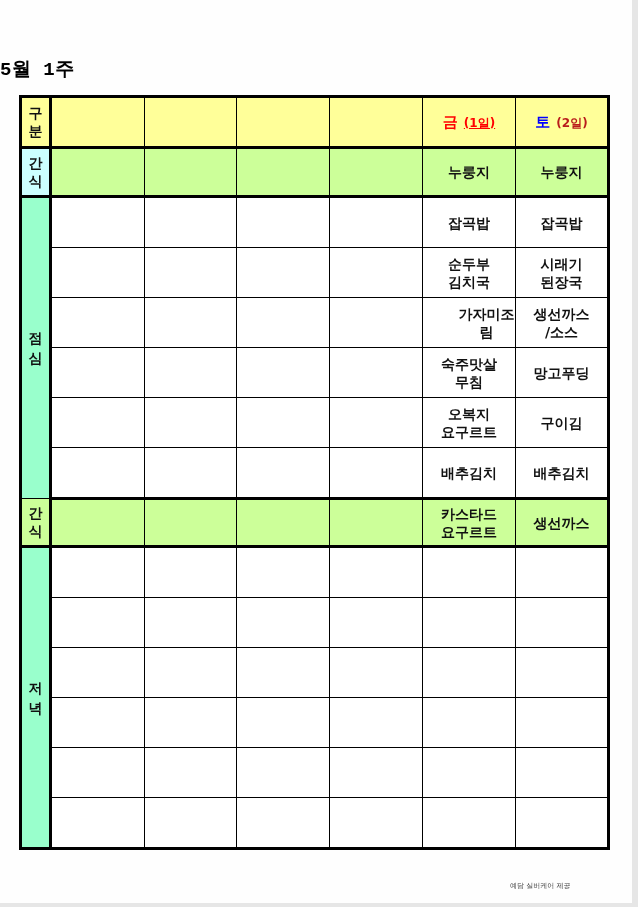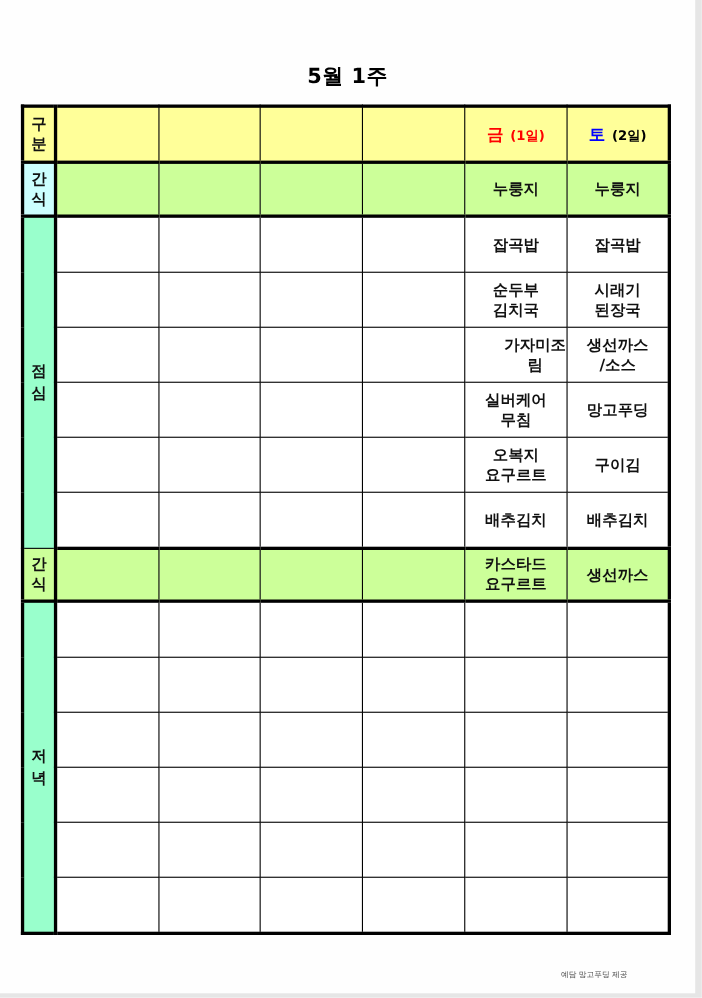--- a/index.html
+++ b/index.html
@@ -1,35 +1,35 @@
 <!DOCTYPE html>
 <html><head>
 <meta charset="utf-8">
 <style>
   html, body { margin:0; padding:0; }
   body { width:638px; height:907px; background:#e6e6e6; position:relative; overflow:hidden;
          font-family:"DejaVu Sans","Liberation Sans",sans-serif; }
   .page { position:absolute; left:0; top:0; width:632px; height:903px; background:#fefefe; }
-  .title { position:absolute; left:0; width:632px; top:56px; text-align:center; font-size:19px; font-weight:bold; color:#000; letter-spacing:0.5px; }
+  .title { position:absolute; left:0; width:632px; top:56px; text-align:left; font-size:19px; font-weight:bold; color:#000; letter-spacing:0.5px;font-family:Liberation Mono, monospace; }
   table.menu { position:absolute; left:19px; top:95px; border-collapse:collapse; table-layout:fixed;
                border:3px solid #000; }
   table.menu td { border:1px solid #000; padding:0; text-align:center; vertical-align:middle;
                   font-size:14px; font-weight:bold; color:#111; line-height:18px; }
   td.label { border-right:3px solid #000 !important; font-size:14px; }
   tr.thick-bottom td { border-bottom:3px solid #000; }
   .hdr { background:#ffff99; height:48px; }
   .snack { background:#ccff99; }
   .snack-label { background:#ccffff; }
   .mint { background:#99ffcc; }
   .white { background:#ffffff; }
   .day-fri { color:#ff0000; font-size:15px; }
   .day-sat { color:#0000ff; font-size:15px; }
   .day-date { font-size:12px; margin-left:6px; }
-  .fri-date { color:#ff0000; }
-  .sat-date { color:#000000; }
+  .fri-date { color:#ff0000;text-decoration:underline; }
+  .sat-date { color:#b91c1c; }
   .vlabel { display:inline-block; line-height:20px; }
   .footer { position:absolute; left:510px; top:881px; font-size:7px; color:#444; }
 </style>
 </head>
 <body>
 
 <div class="page">
   <div class="title">5월 1주</div>
 
   <table class="menu">
@@ -91,21 +91,21 @@
           <td class="white" style="white-space: pre-line;"></td>
           <td class="white" style="white-space: pre-line; padding-left: 35px;">가자미조림</td>
           <td class="white" style="white-space: pre-line; margin-top: 44px;">생선까스
 /소스</td>
         </tr>
         <tr>
           <td class="white" style="white-space: pre-line; height: 49px;"></td>
           <td class="white" style="white-space: pre-line;"></td>
           <td class="white" style="white-space: pre-line;"></td>
           <td class="white" style="white-space: pre-line;"></td>
-          <td class="white" style="white-space: pre-line;">실버케어
+          <td class="white" style="white-space: pre-line;">숙주맛살
 무침</td>
           <td class="white" style="white-space: pre-line;">망고푸딩</td>
         </tr>
         <tr>
           <td class="white" style="white-space: pre-line; height: 49px;"></td>
           <td class="white" style="white-space: pre-line;"></td>
           <td class="white" style="white-space: pre-line;"></td>
           <td class="white" style="white-space: pre-line;"></td>
           <td class="white" style="white-space: pre-line;">오복지
 요구르트</td>
@@ -118,21 +118,21 @@
           <td class="white" style="white-space: pre-line;"></td>
           <td class="white" style="white-space: pre-line;">배추김치</td>
           <td class="white" style="white-space: pre-line;">배추김치</td>
         </tr>
         <tr class="thick-bottom">
           <td class="label snack" style="white-space: pre-line; height: 46px;">간식</td>
           <td class="snack" style="white-space: pre-line;"></td>
           <td class="snack" style="white-space: pre-line;"></td>
           <td class="snack" style="white-space: pre-line;"></td>
           <td class="snack" style="white-space: pre-line;"></td>
-          <td class="snack" style="white-space: pre-line; font-family: Liberation Serif, serif;">카스타드
+          <td class="snack" style="white-space: pre-line;">카스타드
 요구르트</td>
           <td class="snack" style="white-space: pre-line;">생선까스</td>
         </tr>
         <tr>
           <td class="label mint" rowspan="6"><span class="vlabel"><span>저</span><br><span>녁</span></span></td>
           <td class="white" style="white-space: pre-line; height: 49px;"></td>
           <td class="white" style="white-space: pre-line;"></td>
           <td class="white" style="white-space: pre-line;"></td>
           <td class="white" style="white-space: pre-line;"></td>
           <td class="white" style="white-space: pre-line;"></td>
@@ -174,14 +174,14 @@
           <td class="white" style="white-space: pre-line; height: 49px;"></td>
           <td class="white" style="white-space: pre-line;"></td>
           <td class="white" style="white-space: pre-line;"></td>
           <td class="white" style="white-space: pre-line;"></td>
           <td class="white" style="white-space: pre-line;"></td>
           <td class="white" style="white-space: pre-line;"></td>
         </tr>
       </tbody>
   </table>
 
-  <div class="footer">예담 망고푸딩 제공</div>
+  <div class="footer">예담 실버케어 제공</div>
 </div>
 
 </body></html>

